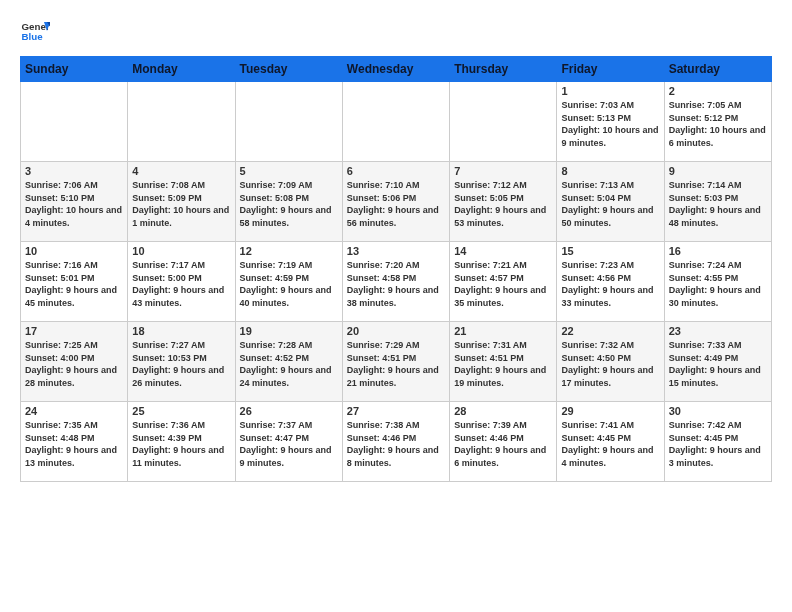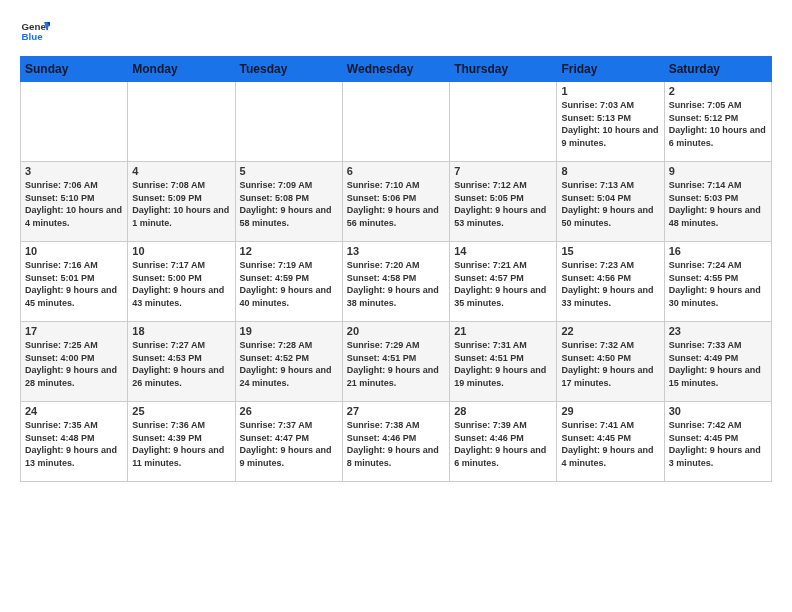--- a/index.html
+++ b/index.html
@@ -225,21 +225,21 @@
         <tr>
           <td>
             <div class="day-number">17</div>
             <div class="day-info">Sunrise: 7:25 AM
 Sunset: 4:00 PM
 Daylight: 9 hours and 28 minutes.</div>
           </td>
           <td>
             <div class="day-number">18</div>
             <div class="day-info">Sunrise: 7:27 AM
-Sunset: 4:53 PM
+Sunset: 10:53 PM
 Daylight: 9 hours and 26 minutes.</div>
           </td>
           <td>
             <div class="day-number">19</div>
             <div class="day-info">Sunrise: 7:28 AM
 Sunset: 4:52 PM
 Daylight: 9 hours and 24 minutes.</div>
           </td>
           <td>
             <div class="day-number">20</div>

